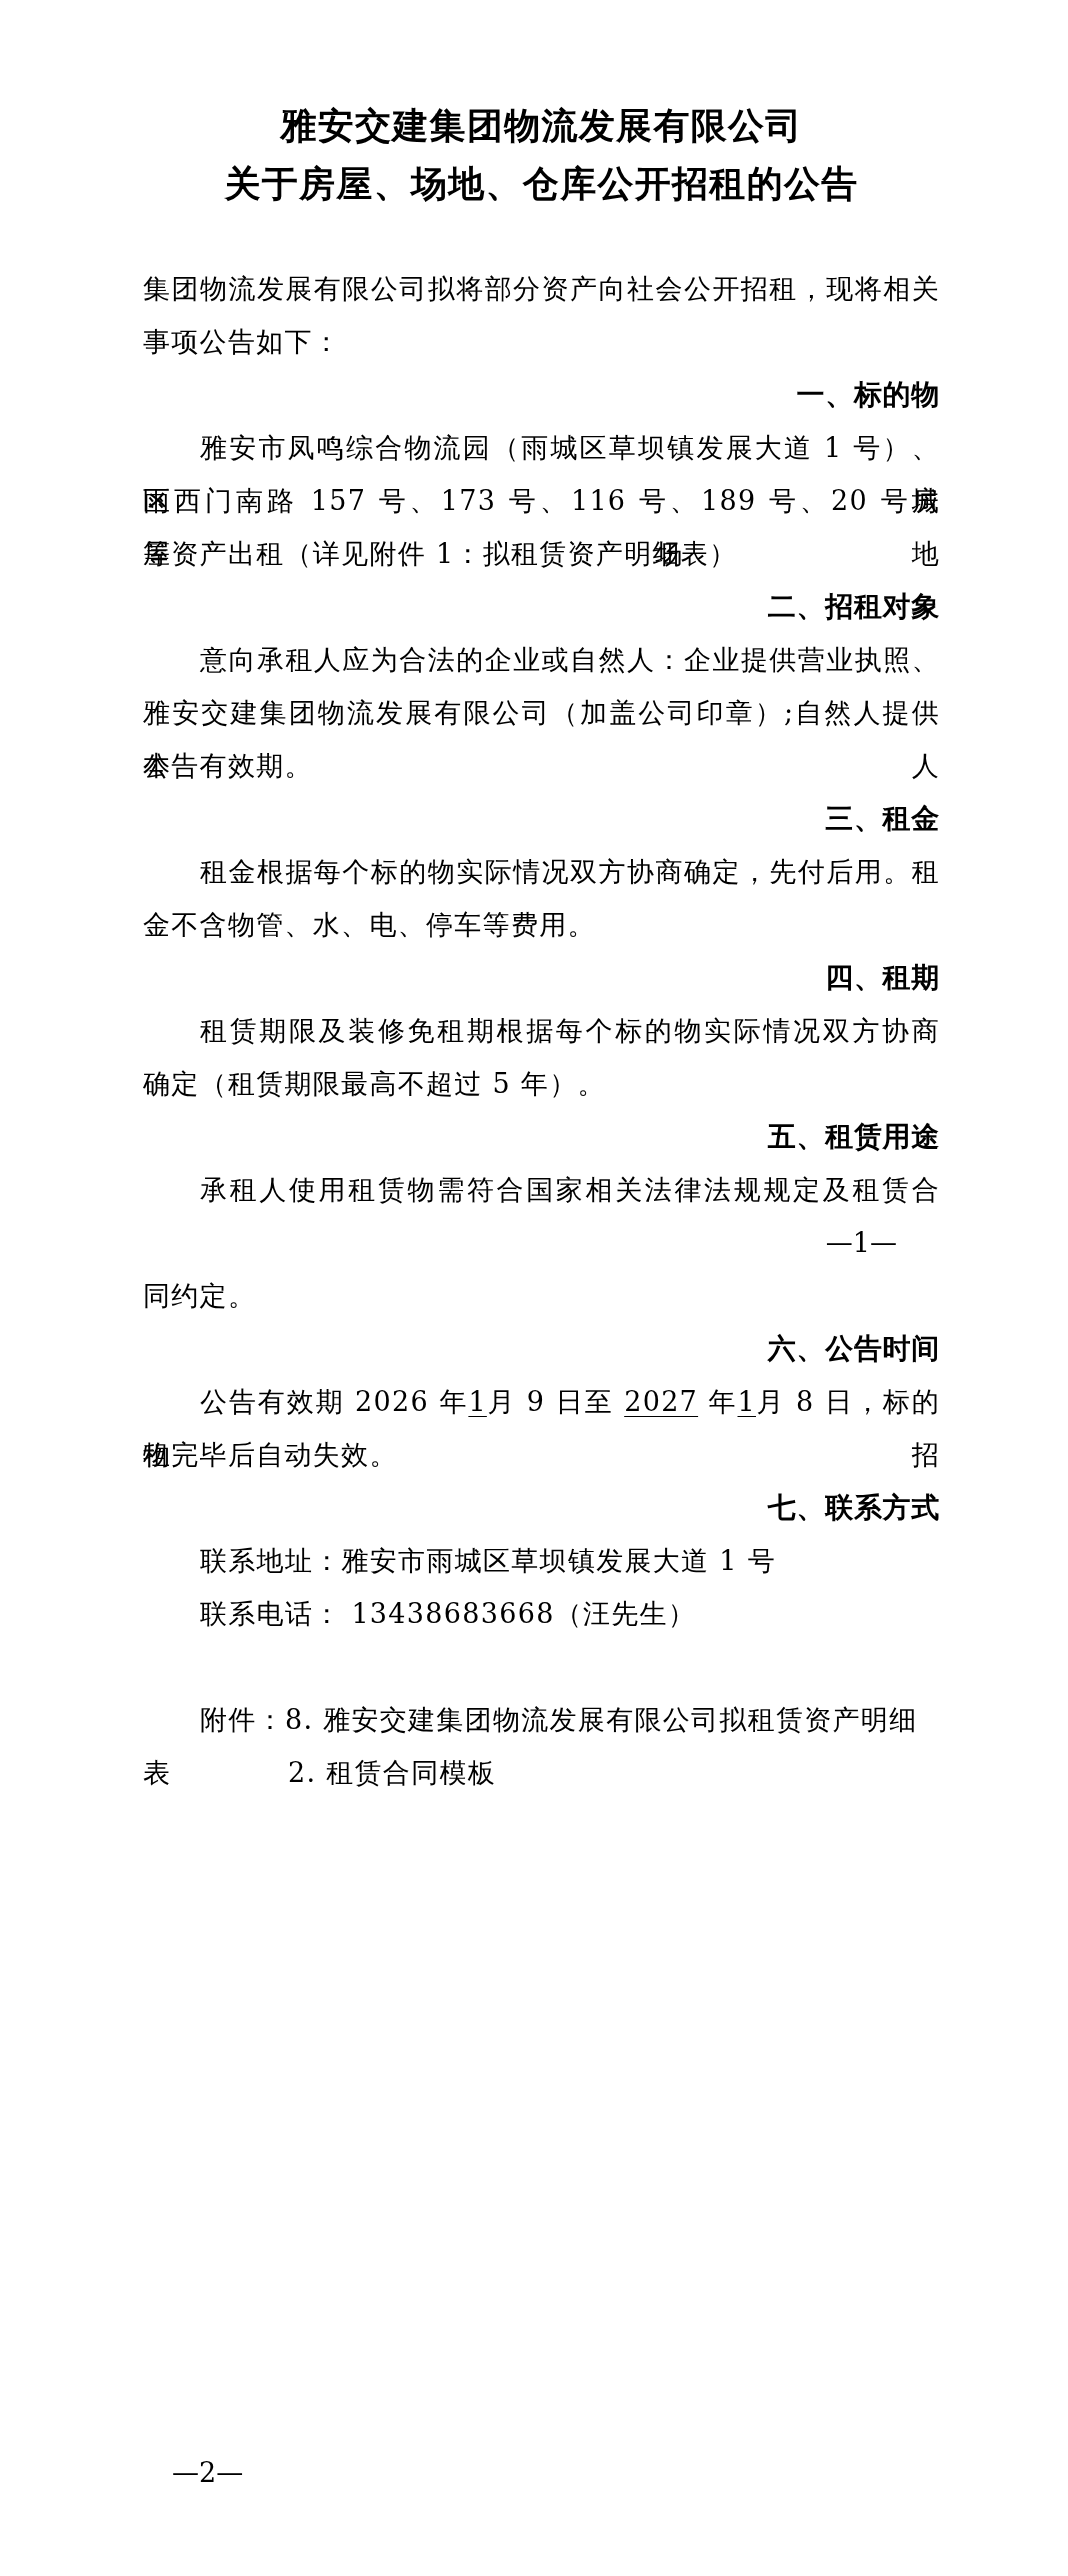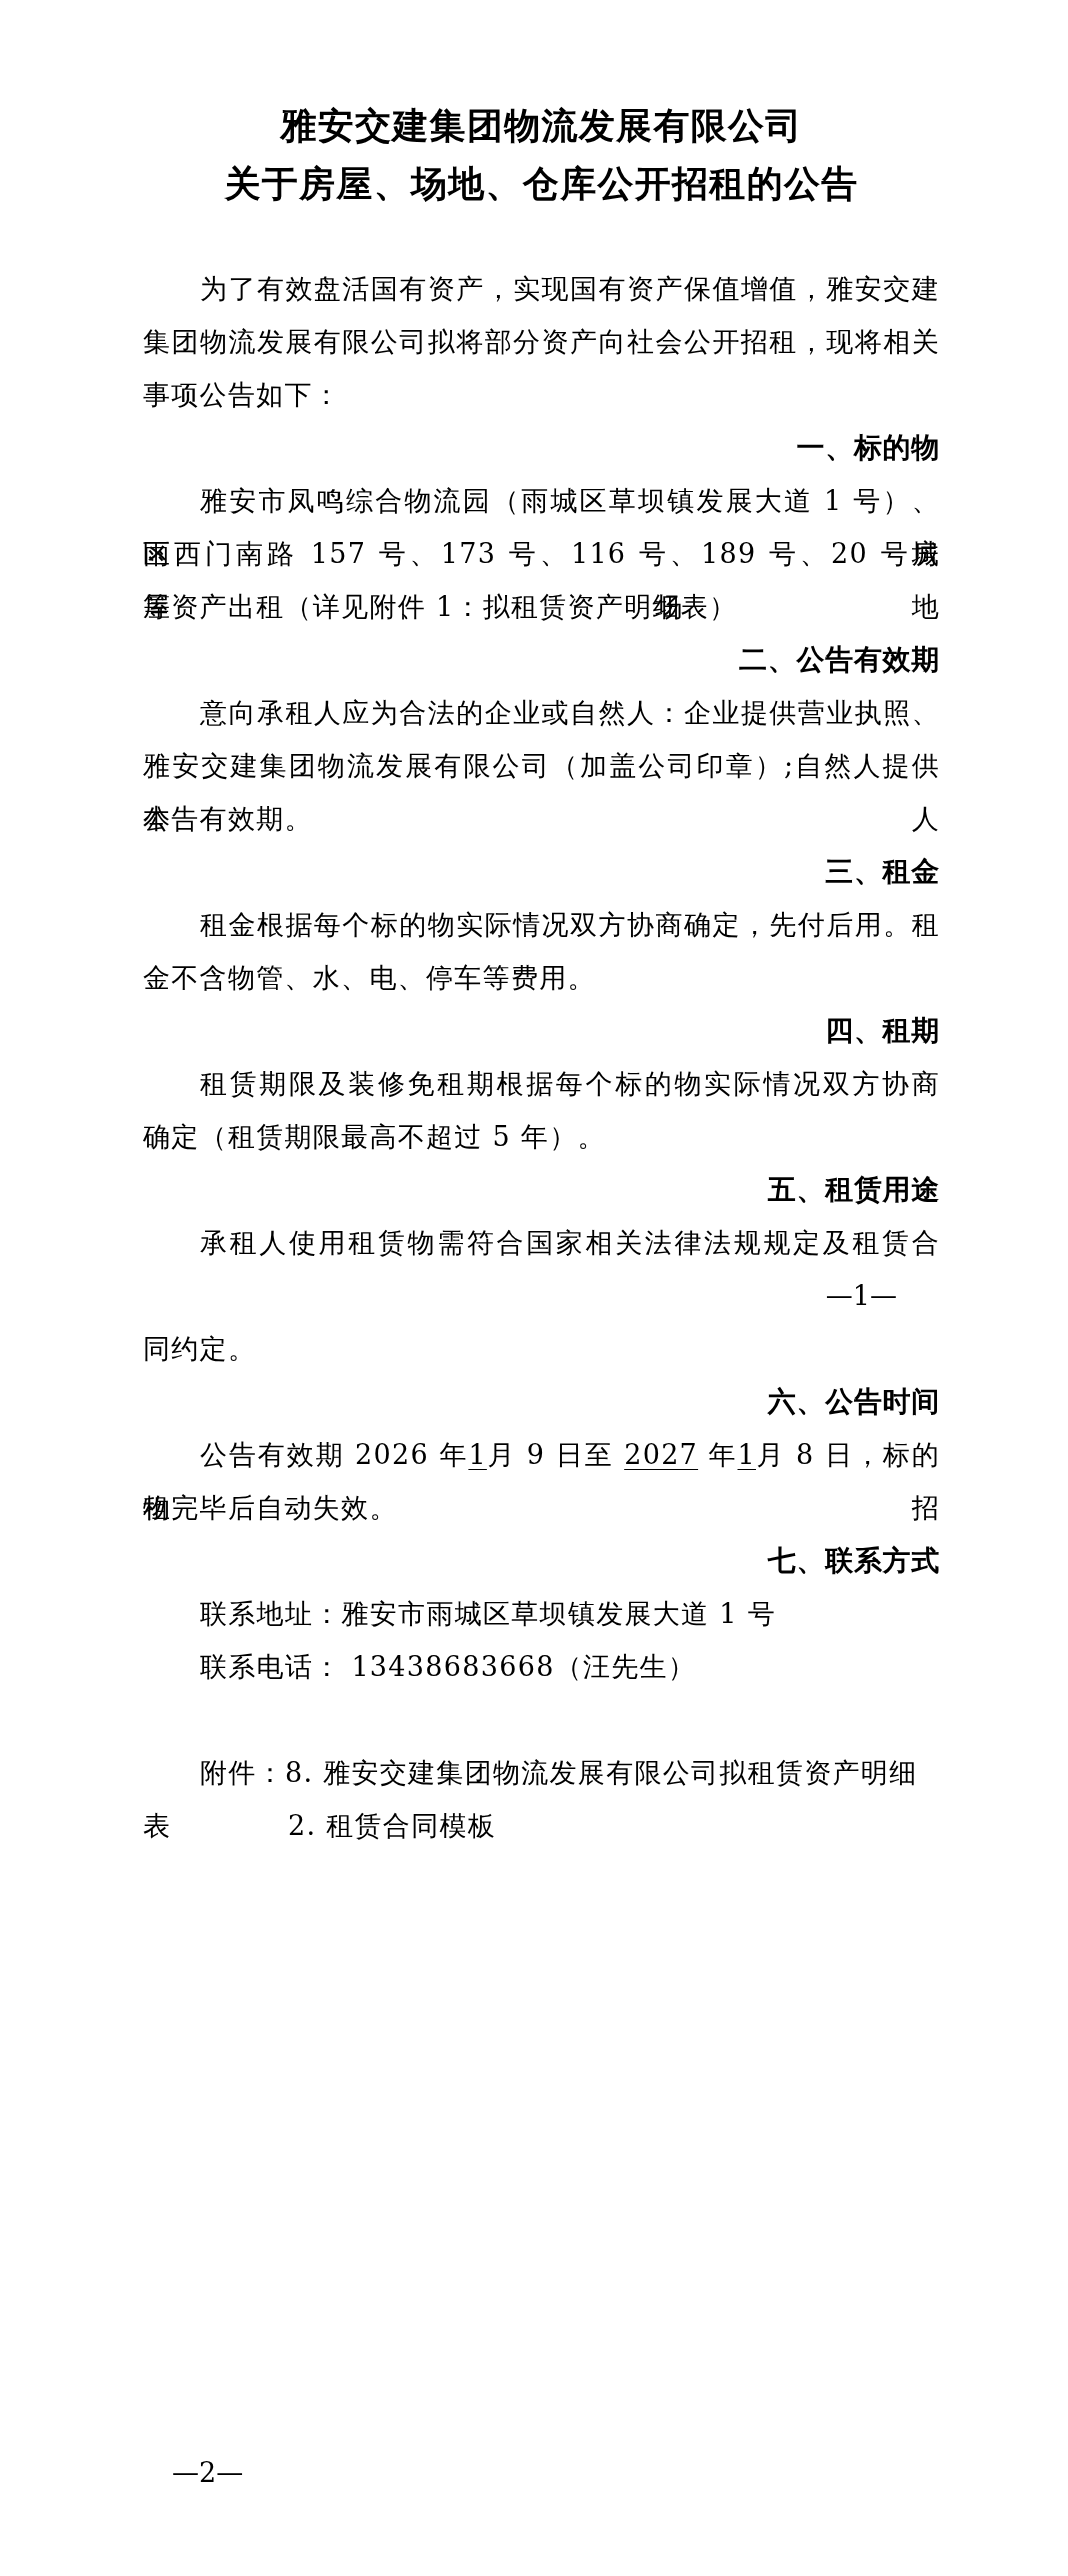--- a/index.html
+++ b/index.html
@@ -71,30 +71,29 @@
 <body>
 
 <div class="page">
   <div class="content">
 
     <div class="doc-title">雅安交建集团物流发展有限公司</div>
     <div class="doc-title">关于房屋、场地、仓库公开招租的公告</div>
 
     <div class="title-gap"></div>
 
-    <div class="line fill ind">为了有效盘活国有资产，实现国有资产保值增值，雅安交建</div>
     <div class="line fill">集团物流发展有限公司拟将部分资产向社会公开招租，现将相关</div>
     <div class="line">事项公告如下：</div>
 
     <div class="line h ind">一、标的物</div>
     <div class="line fill ind">雅安市凤鸣综合物流园（雨城区草坝镇发展大道 1 号）、雨城</div>
     <div class="line fill">区西门南路 157 号、173 号、116 号、189 号、20 号房屋、场地</div>
     <div class="line">等资产出租（详见附件 1：拟租赁资产明细表）</div>
 
-    <div class="line h ind">二、公告有效期</div>
+    <div class="line h ind">二、招租对象</div>
     <div class="line fill ind">意向承租人应为合法的企业或自然人：企业提供营业执照、</div>
     <div class="line fill">雅安交建集团物流发展有限公司（加盖公司印章）;自然人提供本人</div>
     <div class="line">公告有效期。</div>
 
     <div class="line h ind">三、租金</div>
     <div class="line fill ind">租金根据每个标的物实际情况双方协商确定，先付后用。租</div>
     <div class="line">金不含物管、水、电、停车等费用。</div>
 
     <div class="line h ind">四、租期</div>
     <div class="line fill ind">租赁期限及装修免租期根据每个标的物实际情况双方协商</div>

